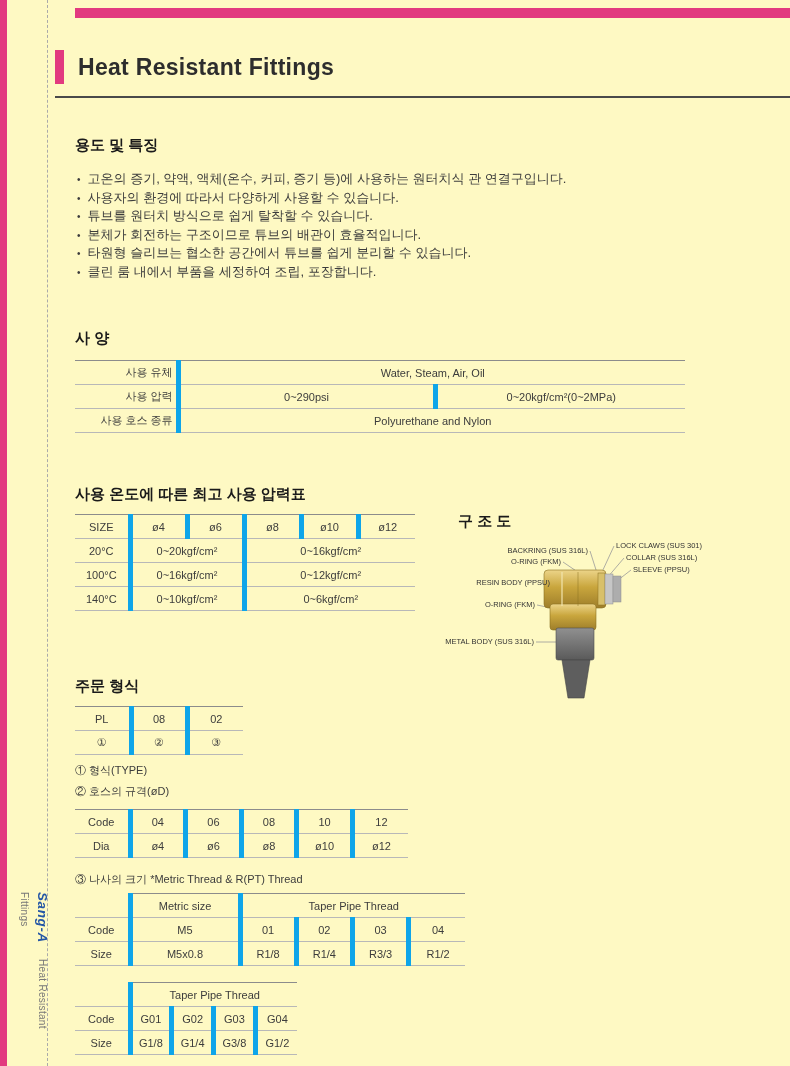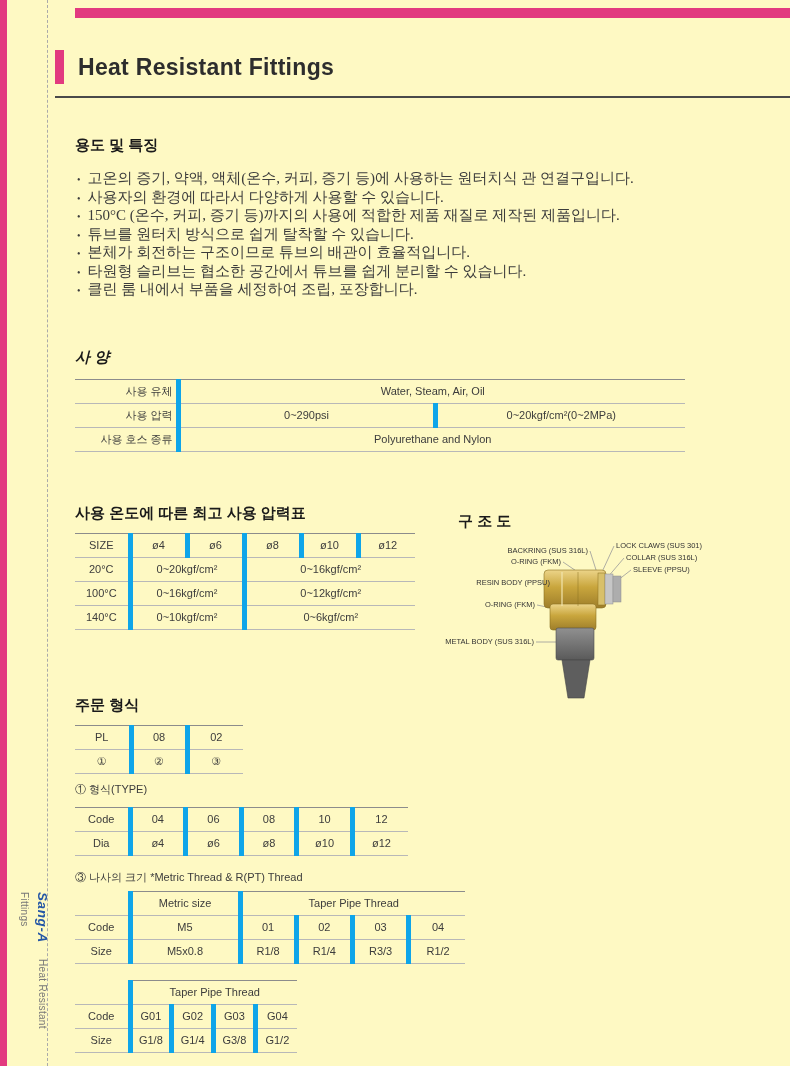--- a/index.html
+++ b/index.html
@@ -8,26 +8,26 @@
   .left-strip{position:absolute;left:0;top:0;width:7px;height:100%;background:#e23a7f;}
   .dashed-line{position:absolute;left:47px;top:0;height:100%;border-left:1px dashed #aaa;}
   .top-band{position:absolute;left:75px;right:0;top:8px;height:10px;background:#e23a7f;}
 
   .header{position:absolute;left:55px;right:0;top:50px;display:flex;align-items:center;border-bottom:2px solid #4a4a4a;padding-bottom:12px;}
   .accent-bar{width:9px;height:34px;background:#e23a7f;margin-right:14px;}
   .title{font-size:23px;font-weight:bold;color:#2d2d2d;letter-spacing:0.3px;}
 
   .content{position:absolute;left:75px;top:0;width:640px;padding-top:136px;}
   .section-heading{font-size:15px;font-weight:bold;color:#1a1a1a;}
-  #specs-heading{margin-top:48px;font-style:italic;}
+  #specs-heading{margin-top:48px;}
   #pressure-heading{margin-top:52px;}
   #order-heading{margin-top:66px;}
 
   .features{margin:15px 0 0 2px;padding:0;list-style:none;}
-  .features li{line-height:17.5px;font-size:15px;color:#3c3c3c;font-family:Liberation Serif, serif;}
+  .features li{line-height:17.5px;font-size:13px;color:#3c3c3c;}
   .features li::before{content:"•";margin-right:7px;font-size:10px;}
 
   table.tbl{border-collapse:collapse;table-layout:fixed;font-size:11px;color:#3c3c3c;}
   .tbl td{height:23px;text-align:center;border-bottom:1px solid #b8b8b8;padding:0 3px;overflow:hidden;white-space:nowrap;}
   .tbl tr:first-child td{border-top:1px solid #8c8c8c;}
   .tbl td + td{border-left:5px solid #0ea5e9;}
   .tbl tr:first-child td.void{border-top:none;}
 
   .spec{width:610px;margin-top:12px;}
   .spec td.lbl{text-align:right;padding-left:11px;}
@@ -70,21 +70,20 @@
     <div class="accent-bar"></div>
     <div class="title">Heat Resistant Fittings</div>
   </div>
 
   <div class="content">
 
     <div class="section-heading" id="features-heading">용도 및 특징</div>
     <ul class="features">
       <li>고온의 증기, 약액, 액체(온수, 커피, 증기 등)에 사용하는 원터치식 관 연결구입니다.</li>
       <li>사용자의 환경에 따라서 다양하게 사용할 수 있습니다.</li>
-      <li>150°C (온수, 커피, 증기 등)까지의 사용에 적합한 제품 재질로 제작된 제품입니다.</li>
       <li>튜브를 원터치 방식으로 쉽게 탈착할 수 있습니다.</li>
       <li>본체가 회전하는 구조이므로 튜브의 배관이 효율적입니다.</li>
       <li>타원형 슬리브는 협소한 공간에서 튜브를 쉽게 분리할 수 있습니다.</li>
       <li>클린 룸 내에서 부품을 세정하여 조립, 포장합니다.</li>
     </ul>
 
     <div class="section-heading" id="specs-heading">사 양</div>
     <table class="tbl spec">
       <colgroup>
           <col style="width:103px">
@@ -160,20 +159,21 @@
         </tr>
         <tr>
           <td>①</td>
           <td>②</td>
           <td>③</td>
         </tr>
       </tbody>
     </table>
 
     <div class="note" id="order-note-0">① 형식(TYPE)</div>
+    <div class="note" id="order-note-1">② 호스의 규격(øD)</div>
 
     <table class="tbl hose">
       <colgroup>
           <col style="width:55px">
         </colgroup>
       <tbody>
         <tr>
           <td>Code</td>
           <td>04</td>
           <td>06</td>

